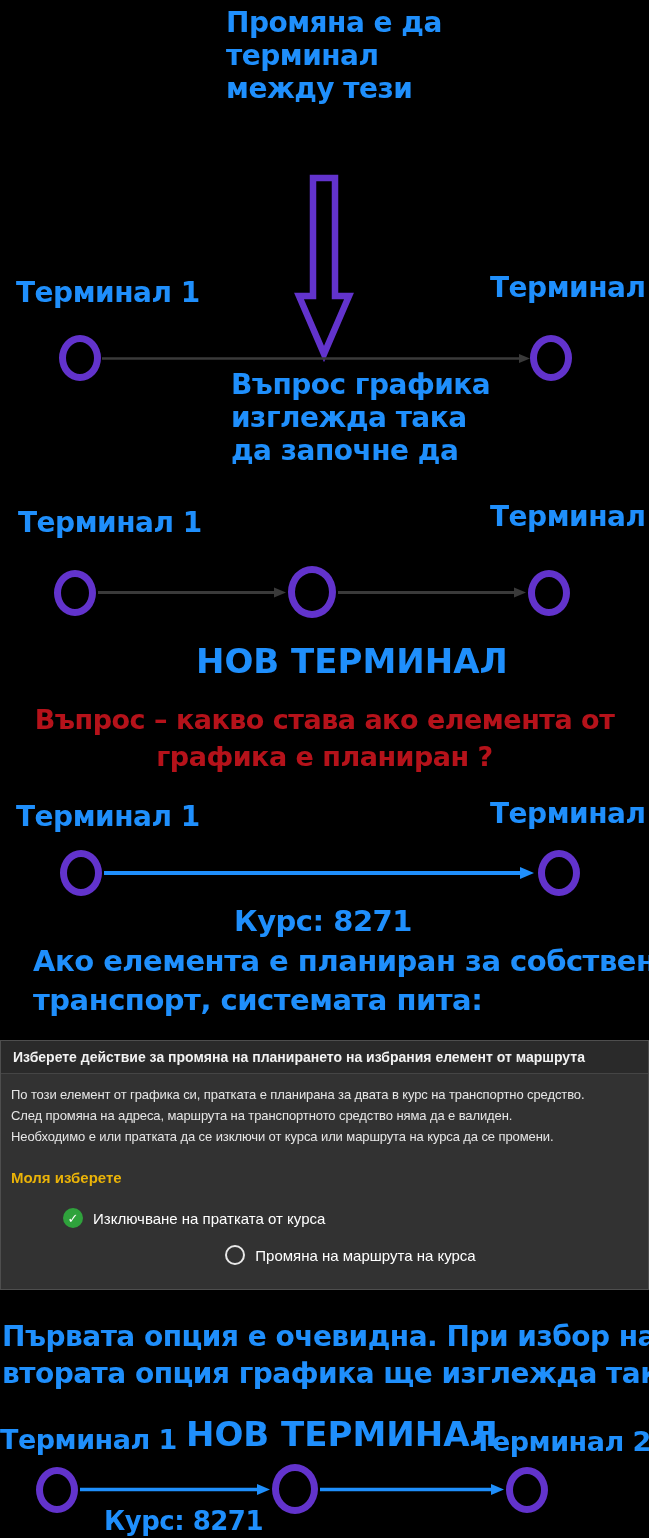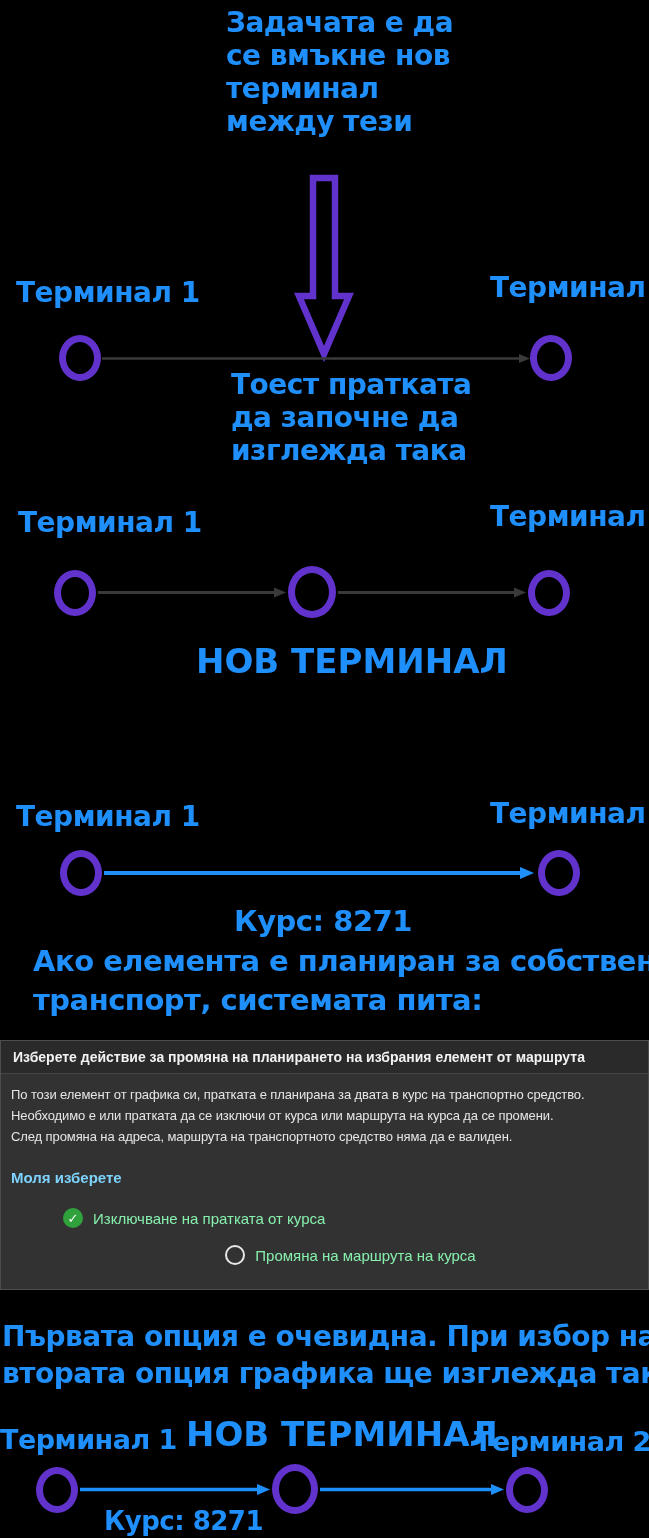--- a/index.html
+++ b/index.html
@@ -25,102 +25,105 @@
     position:absolute;left:0;top:1040px;width:649px;height:250px;
     background:#323232;border:1px solid #4e4e4e;box-sizing:border-box;
     font-family:"Liberation Sans","DejaVu Sans",sans-serif;color:#e6e6e6;
   }
   .dialog-title{
     background:#2a2a2a;border-bottom:1px solid #454545;
     padding:8px 12px;font-size:14px;font-weight:bold;color:#f2f2f2;white-space:nowrap;
   }
   .dialog-body{padding:10px 10px 0 10px;}
   .dialog-body .bline{font-size:13px;letter-spacing:-0.1px;line-height:21px;white-space:nowrap;}
-  .dialog-prompt{font-size:15px;font-weight:bold;margin-top:22px;color:#7dd3fc;}
+  .dialog-prompt{font-size:15px;font-weight:bold;margin-top:22px;color:#eab308;}
   .opt-row{display:flex;align-items:center;gap:10px;margin-left:52px;cursor:default;}
   .opt-row.first{margin-top:22px;}
   .opt-row.second{margin-top:17px;justify-content:center;}
   .opt-check{
     width:20px;height:20px;border-radius:50%;background:var(--green);
     color:#fff;font-size:13px;font-weight:bold;display:flex;align-items:center;justify-content:center;
     flex:0 0 auto;
   }
   .opt-radio{
     width:16px;height:16px;border-radius:50%;border:2px solid #e8e8e8;background:transparent;flex:0 0 auto;
   }
-  .opt-label{font-size:15px;color:#86efac;white-space:nowrap;}
+  .opt-label{font-size:15px;color:#ffffff;white-space:nowrap;}
 </style>
 </head>
 <body>
 
 <div id="canvas">
 
   <div class="abs" style="left:226px;top:6px;">
-    <div class="hand line28">Задачата е да</div>
-    <div class="hand line28">се вмъкне нов</div>
+    <div class="hand line28">Промяна е да</div>
     <div class="hand line28">терминал</div>
     <div class="hand line28">между тези</div>
   </div>
 
   <svg class="arrow-svg" style="left:296px;top:174px;" width="56" height="184" viewBox="0 0 56 184">
     <polygon points="17,4 39,4 39,122 53,122 28,180 3,122 17,122" fill="none" stroke="#6233cc" stroke-width="6.5" stroke-linejoin="miter"></polygon>
   </svg>
 
   <div class="abs hand" style="left:16px;top:276px;font-size:28px;">Терминал 1</div>
   <div class="abs hand" style="left:490px;top:271px;font-size:28px;">Терминал 2</div>
   <div class="node" style="left:59px;top:335px;width:42px;height:46px;"></div>
   <div class="node" style="left:530px;top:335px;width:42px;height:46px;"></div>
   <svg class="arrow-svg" style="left:102px;top:351px;" width="428" height="15">
     <line x1="0" y1="7.5" x2="418" y2="7.5" stroke="#3a3a3a" stroke-width="2.5"></line>
     <polygon points="417,3 428,7.5 417,12" fill="#3a3a3a"></polygon>
   </svg>
 
   <div class="abs" style="left:231px;top:368px;">
-    <div class="hand line28">Тоест пратката</div>
+    <div class="hand line28">Въпрос графика</div>
+    <div class="hand line28">изглежда така</div>
     <div class="hand line28">да започне да</div>
-    <div class="hand line28">изглежда така</div>
   </div>
 
   <div class="abs hand" style="left:18px;top:506px;font-size:28px;">Терминал 1</div>
   <div class="abs hand" style="left:490px;top:500px;font-size:28px;">Терминал 2</div>
   <div class="node" style="left:54px;top:570px;width:42px;height:46px;"></div>
   <div class="node" style="left:288px;top:566px;width:48px;height:52px;"></div>
   <div class="node" style="left:528px;top:570px;width:42px;height:46px;"></div>
   <svg class="arrow-svg" style="left:98px;top:585px;" width="188" height="15">
     <line x1="0" y1="7.5" x2="177" y2="7.5" stroke="#3a3a3a" stroke-width="3"></line>
     <polygon points="176,2.5 188,7.5 176,12.5" fill="#3a3a3a"></polygon>
   </svg>
   <svg class="arrow-svg" style="left:338px;top:585px;" width="188" height="15">
     <line x1="0" y1="7.5" x2="177" y2="7.5" stroke="#3a3a3a" stroke-width="3"></line>
     <polygon points="176,2.5 188,7.5 176,12.5" fill="#3a3a3a"></polygon>
   </svg>
   <div class="abs hand" style="left:196px;top:641px;font-size:34px;letter-spacing:0;">НОВ ТЕРМИНАЛ</div>
 
+  <div class="abs" style="left:0;top:701px;width:649px;text-align:center;">
+    <div class="hand hand-red" style="font-size:27px;line-height:37px;">Въпрос – какво става ако елемента от</div>
+    <div class="hand hand-red" style="font-size:27px;line-height:37px;">графика е планиран ?</div>
+  </div>
 
   <div class="abs hand" style="left:16px;top:800px;font-size:28px;">Терминал 1</div>
   <div class="abs hand" style="left:490px;top:797px;font-size:28px;">Терминал 2</div>
   <div class="node" style="left:60px;top:850px;width:42px;height:46px;"></div>
   <div class="node" style="left:538px;top:850px;width:42px;height:46px;"></div>
   <svg class="arrow-svg" style="left:104px;top:865px;" width="430" height="16">
     <line x1="0" y1="8" x2="418" y2="8" stroke="#1f8ffc" stroke-width="4"></line>
     <polygon points="416,2 430,8 416,14" fill="#1f8ffc"></polygon>
   </svg>
   <div class="abs hand" style="left:234px;top:904px;font-size:29px;">Курс: 8271</div>
 
   <div class="abs" style="left:33px;top:942px;">
     <div class="hand" style="font-size:29px;line-height:39px;">Ако елемента е планиран за собствен</div>
     <div class="hand" style="font-size:29px;line-height:39px;">транспорт, системата пита:</div>
   </div>
 
   <div class="dialog">
     <div class="dialog-title">Изберете действие за промяна на планирането на избрания елемент от маршрута</div>
     <div class="dialog-body">
       <div class="bline">По този елемент от графика си, пратката е планирана за двата в курс на транспортно средство.</div>
+      <div class="bline">След промяна на адреса, маршрута на транспортното средство няма да е валиден.</div>
       <div class="bline">Необходимо е или пратката да се изключи от курса или маршрута на курса да се промени.</div>
-      <div class="bline">След промяна на адреса, маршрута на транспортното средство няма да е валиден.</div>
       <div class="dialog-prompt">Моля изберете</div>
       <div class="opt-row first">
         <div class="opt-check">✓</div>
         <div class="opt-label">Изключване на пратката от курса</div>
       </div>
       <div class="opt-row second">
         <div class="opt-radio"></div>
         <div class="opt-label">Промяна на маршрута на курса</div>
       </div>
     </div>

